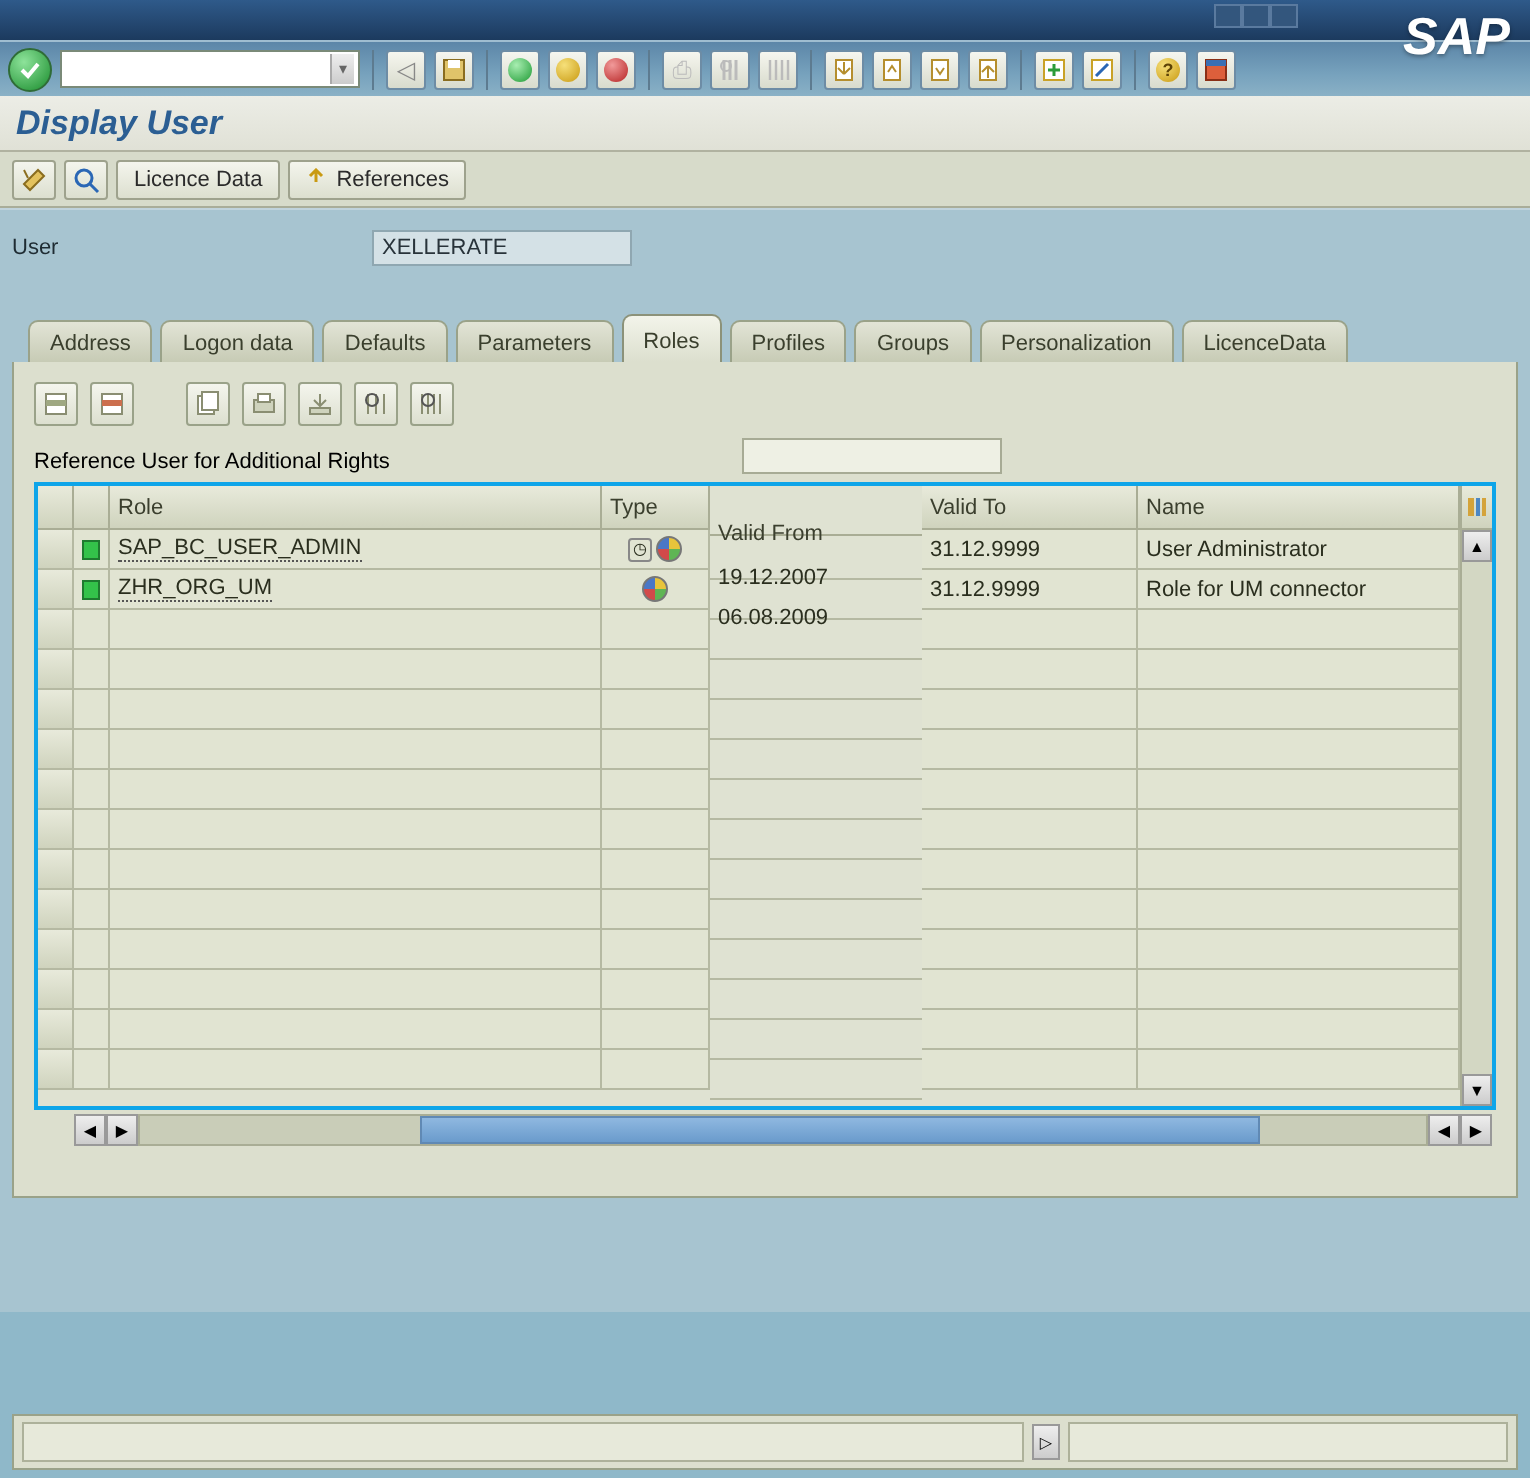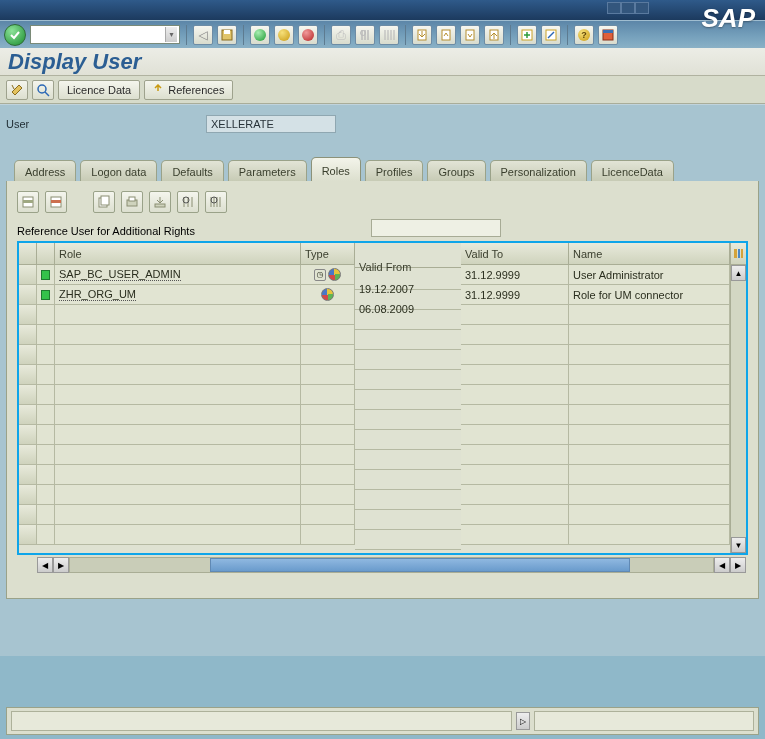--- a/index.html
+++ b/index.html
@@ -77,21 +77,21 @@
   }
   .dd{width:12px;height:15px;border-left:1px solid #aaa;display:inline-flex;align-items:center;justify-content:center;font-size:8px;color:#666;background:linear-gradient(#eee,#ccc);}
   .page-title-bar {
     height: 28px;
     background: linear-gradient(180deg,#ecede6 0%,#e0e1d6 100%);
     border-bottom: 1px solid #b0b2a0;
     display: flex; align-items: center; padding: 0 8px;
   }
   .page-title {
     color: #2b5e93;
-    font-size: 22px;
+    font-size: 17px;
     font-style: italic;
     font-weight: bold;
     text-align: center;
   }
   .app-toolbar {
     height: 28px;
     background: #d7dbca;
     border-bottom: 1px solid #a9ad99;
     display: flex; align-items: center; padding: 2px 6px; gap: 4px;
   }
@@ -101,21 +101,21 @@
     border: 1px solid #9ea28d; border-radius: 2px;
     display: inline-flex; align-items: center; gap: 4px;
     font-size: 11px; color: #2b2b2b;
   }
   .content {
     background: #a7c4d0;
     padding: 8px 6px 0 6px;
     height: 552px;
     border-top:1px solid #c0d3dc;
   }
-  .field-row { display:flex; align-items:center; height:22px; margin-bottom:2px;gap:20px;}
+  .field-row { display:flex; align-items:center; height:22px; margin-bottom:2px;}
   .field-label { width: 180px; color:#1f2c33; }
   .val-box {
     background:#d4e1e6; border:1px solid #8fa7b1; height:18px;
     display:inline-flex; align-items:center; padding:0 4px; color:#28333a;
   }
   .tabstrip {
     display:flex; align-items:flex-end; height:26px; margin-top:20px;
     padding-left:8px; gap:0px;
   }
   .tab {

